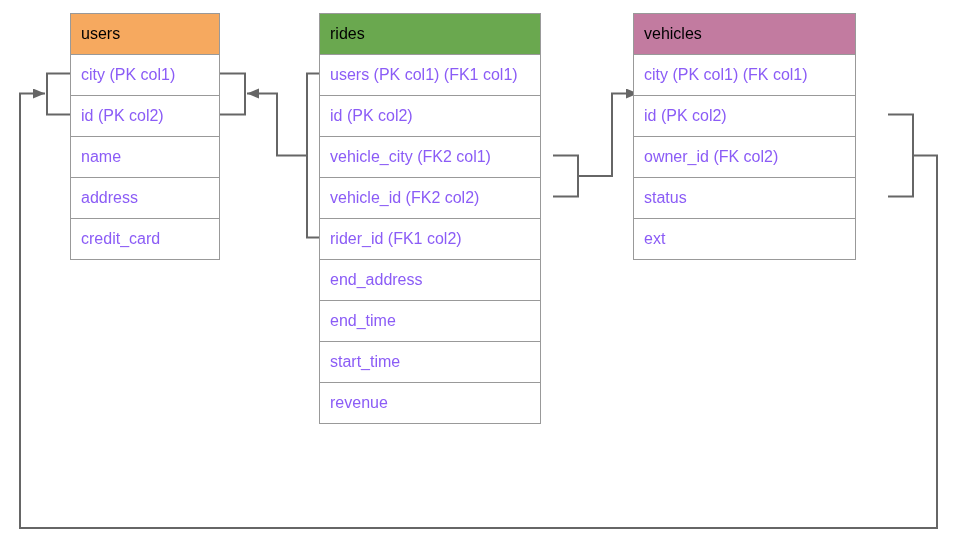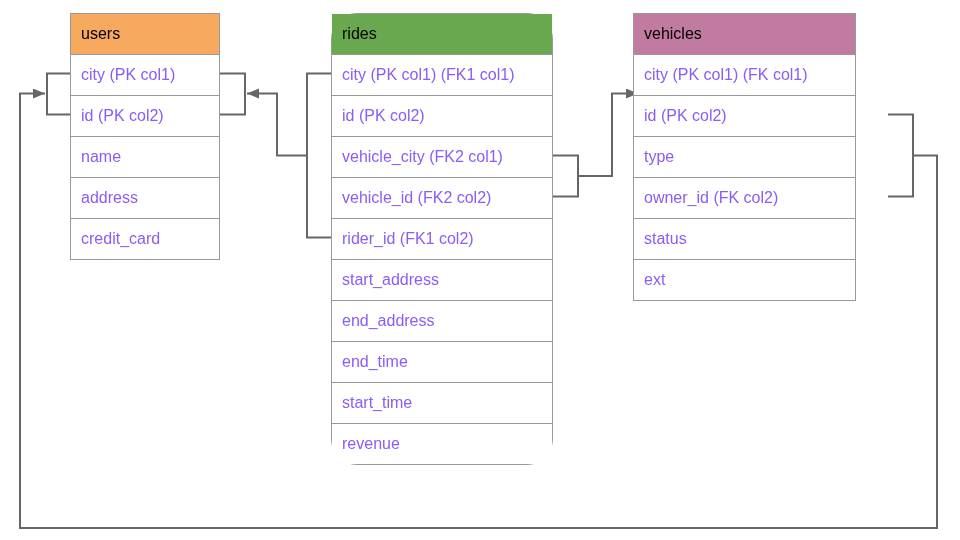--- a/index.html
+++ b/index.html
@@ -44,21 +44,21 @@
     display: flex;
     align-items: center;
     padding-left: 10px;
     font-size: 16px;
     color: #8b5cf6;
     border-top: 1px solid #999999;
     background: #ffffff;
     white-space: nowrap;
   }
   #table-users    { left: 70px;  top: 13px; width: 150px; }
-  #table-rides    { left: 331px; top: 13px; width: 222px; border-radius: 26px; }
+  #table-rides    { left: 319px; top: 13px; width: 222px; }
   #table-vehicles { left: 633px; top: 13px; width: 223px; }
 </style>
 </head>
 <body>
 
 <div class="canvas">
 
   <svg class="connector-layer" width="960" height="540" viewBox="0 0 960 540" xmlns="http://www.w3.org/2000/svg">
     <defs>
       <marker id="arrow" markerUnits="userSpaceOnUse" markerWidth="14" markerHeight="12" refX="12" refY="5" orient="auto">
@@ -89,35 +89,33 @@
     <div class="thead" style="background: rgb(246, 169, 95);">users</div>
     <div class="trow">city (PK col1)</div>
     <div class="trow">id (PK col2)</div>
     <div class="trow">name</div>
     <div class="trow">address</div>
     <div class="trow">credit_card</div>
   </div>
 
   <div class="db-table" id="table-rides">
     <div class="thead" style="background: rgb(106, 168, 79);">rides</div>
-    <div class="trow">city (PK col1) (FK1 col1)</div>
+    <div class="trow">users (PK col1) (FK1 col1)</div>
     <div class="trow">id (PK col2)</div>
     <div class="trow">vehicle_city (FK2 col1)</div>
     <div class="trow">vehicle_id (FK2 col2)</div>
     <div class="trow">rider_id (FK1 col2)</div>
-    <div class="trow">start_address</div>
     <div class="trow">end_address</div>
     <div class="trow">end_time</div>
     <div class="trow">start_time</div>
     <div class="trow">revenue</div>
   </div>
 
   <div class="db-table" id="table-vehicles">
     <div class="thead" style="background: rgb(194, 123, 160);">vehicles</div>
     <div class="trow">city (PK col1) (FK col1)</div>
     <div class="trow">id (PK col2)</div>
-    <div class="trow">type</div>
     <div class="trow">owner_id (FK col2)</div>
     <div class="trow">status</div>
     <div class="trow">ext</div>
   </div>
 
 </div>
 
 </body></html>

